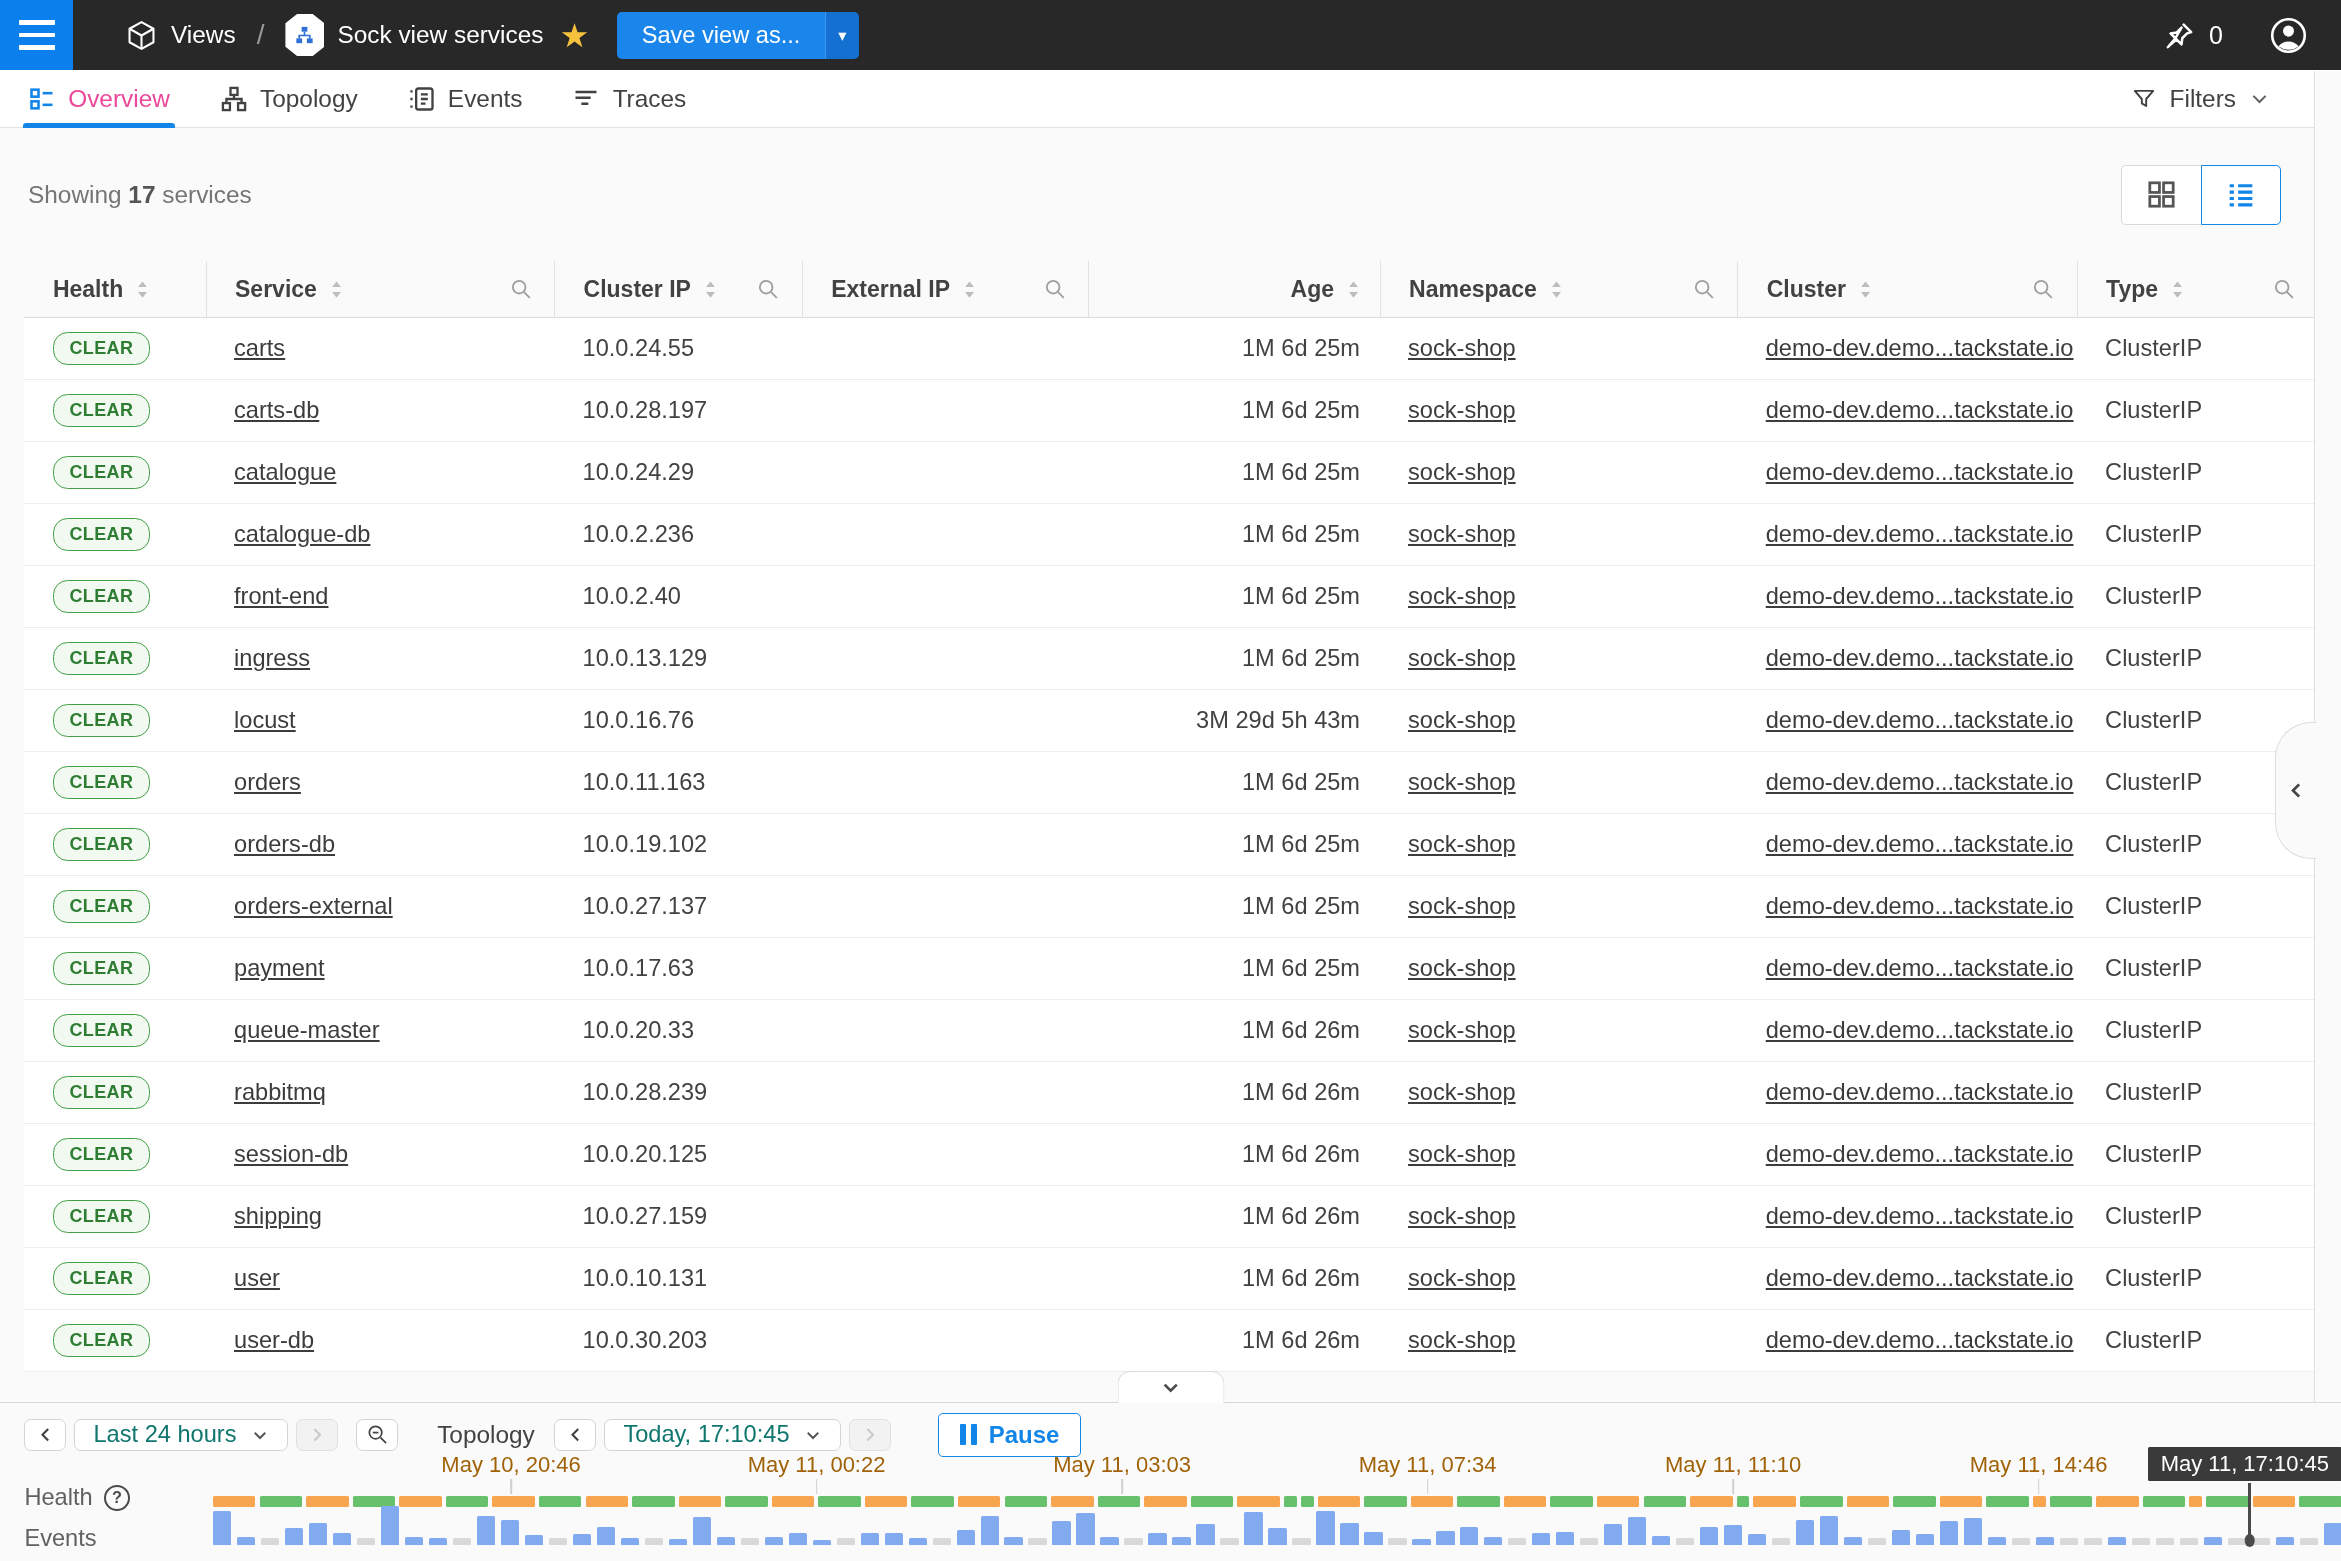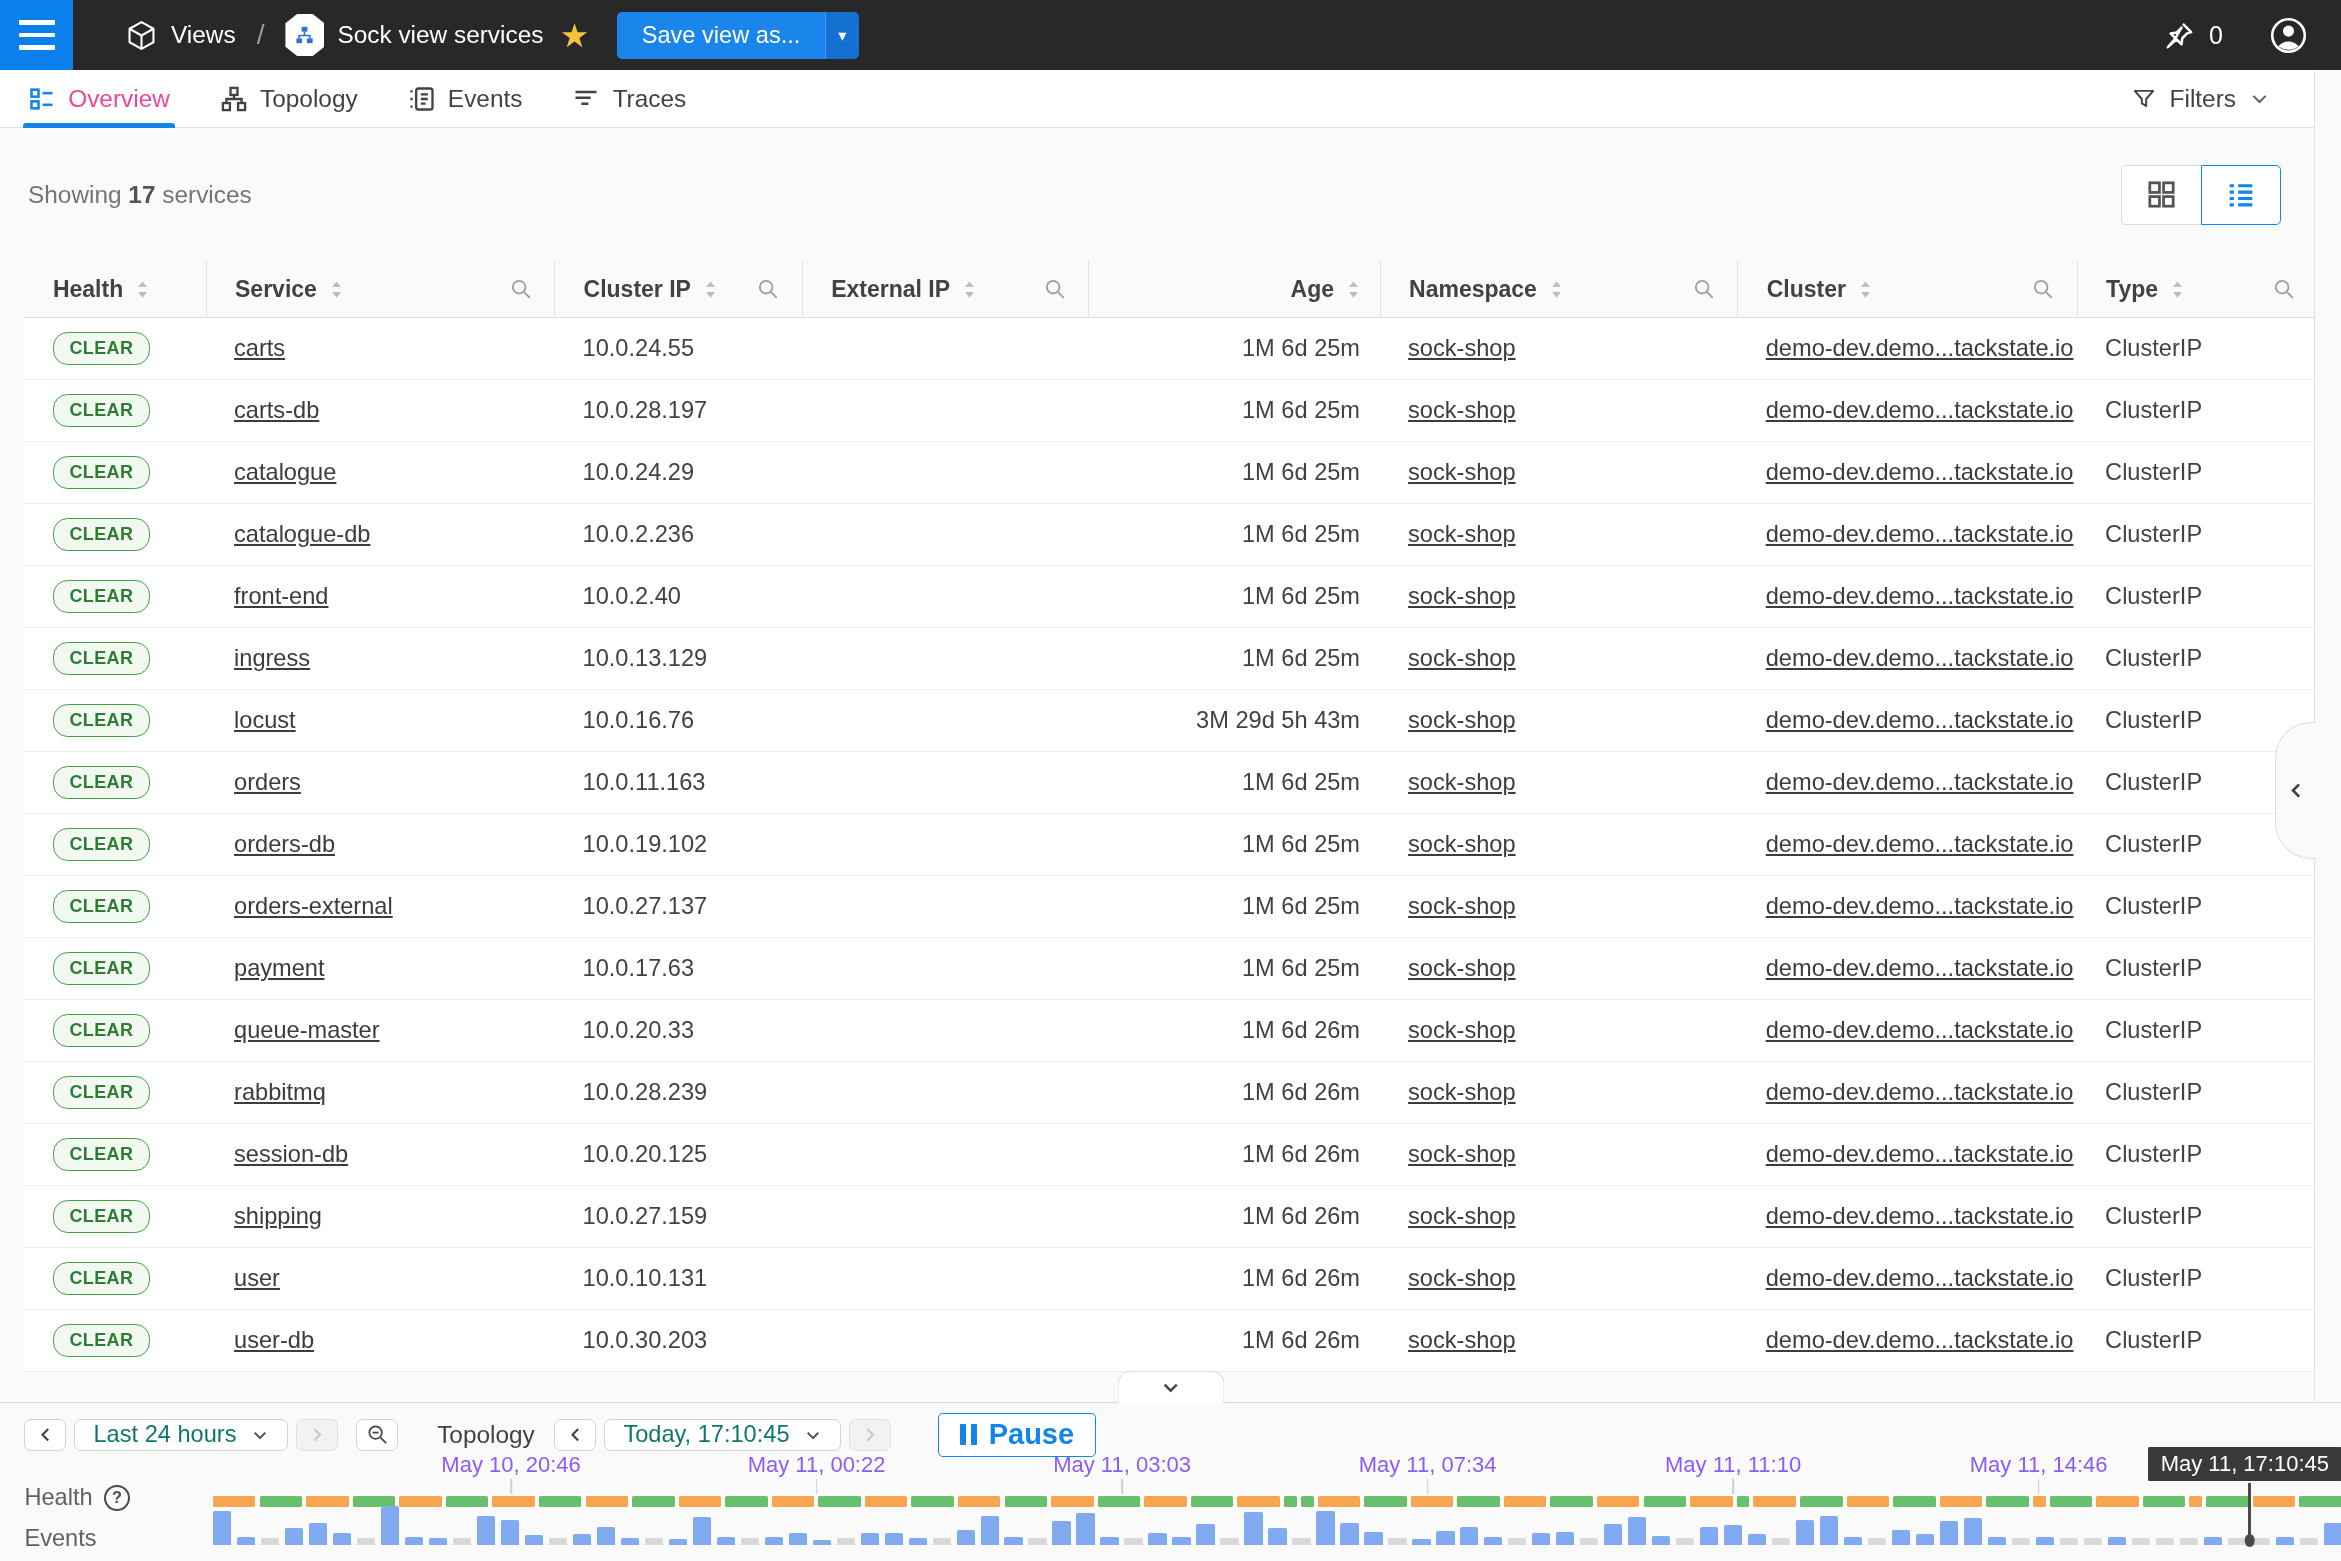--- a/index.html
+++ b/index.html
@@ -66,29 +66,29 @@
   .collapse-tab{position:absolute;left:50%;transform:translateX(-50%);top:1371px;width:107px;height:32px;background:#fff;border:0.8px solid #ddd;border-bottom:none;border-radius:13px 13px 0 0;display:flex;align-items:center;justify-content:center;cursor:pointer;z-index:3}
 
   
   .bottom{position:absolute;left:0;right:0;top:1402px;bottom:0;background:#fafafa;border-top:0.8px solid #d8d8d8}
   .controls{display:flex;align-items:center;height:63px;padding-left:24.4px}
   .ctrl-btn{height:32px;min-width:42px;background:#fff;border:0.8px solid #d4d4d4;border-radius:7px;display:flex;align-items:center;justify-content:center;font-size:23px;color:#0f766e;cursor:pointer}
   .ctrl-btn.disabled{background:#f2f2f2;border-color:#e0e0e0;cursor:default}
   .dropdown{padding:0 18px;gap:14.6px;font-size:23.6px}
   .gap-s{margin-left:8.1px}.gap-m{margin-left:18px}
   .topo-label{font-size:24.4px;color:#424242;margin:0 19.5px 0 39px}
-  .pause{border:1.6px solid #1285e8;color:#1285e8;font-size:29px;font-weight:bold;padding:0 21px;margin-left:47px;border-radius:4.9px;height:44px;display:flex;gap:12.2px;align-items:center;background:#fff;cursor:pointer}
+  .pause{border:1.6px solid #1285e8;color:#1285e8;font-size:24px;font-weight:bold;padding:0 21px;margin-left:47px;border-radius:4.9px;height:44px;display:flex;gap:12.2px;align-items:center;background:#fff;cursor:pointer}
   .pause .bars{display:flex;gap:4.9px}
   .pause .bars i{display:block;width:5.7px;height:21px;background:#1285e8;border-radius:0.8px}
 
   
   .tl-label{position:absolute;left:24.4px;font-size:23.6px;color:#616161;display:flex;align-items:center;gap:11.4px}
   .q-icon{width:26px;height:26px;border:2px solid #4a4a4a;border-radius:50%;display:inline-flex;align-items:center;justify-content:center;font-size:16.3px;font-weight:bold;color:#4a4a4a}
   .tl-area{position:absolute;left:213px;right:0;top:0;bottom:0}
-  .tick-label{position:absolute;top:49px;transform:translateX(-50%);font-size:22px;color:#8b5cf6;white-space:nowrap}
+  .tick-label{position:absolute;top:49px;transform:translateX(-50%);font-size:22px;color:#a16207;white-space:nowrap}
   .tick-line{position:absolute;top:76px;width:1.6px;height:14.6px;background:#cfcfcf;transform:translateX(-50%)}
   .strip{position:absolute;left:0;right:0;top:93px;height:10.6px;display:flex;gap:4.1px}
   .seg{flex-grow:1;border-radius:1.6px}
   .seg.sm{flex-grow:0.3}
   .ebars{position:absolute;left:0;right:0;bottom:16.3px;height:41px;display:flex;align-items:flex-end;gap:5.7px}
   .ebar{flex:1;border-radius:1.6px 1.6px 0 0}
   .playhead{position:absolute;top:80px;bottom:19.5px;width:2.4px;background:#4a4a4a}
   .playhead::after{content:"";position:absolute;left:50%;bottom:-5.7px;transform:translateX(-50%);width:10.6px;height:13px;border-radius:50%;background:#4a4a4a}
   .cursor-tip{position:absolute;right:0;top:44px;height:34px;background:#3a3a3a;color:#fff;font-size:22px;display:flex;align-items:center;padding:0 13px;border-radius:1.6px;z-index:2}
   svg{display:block}

